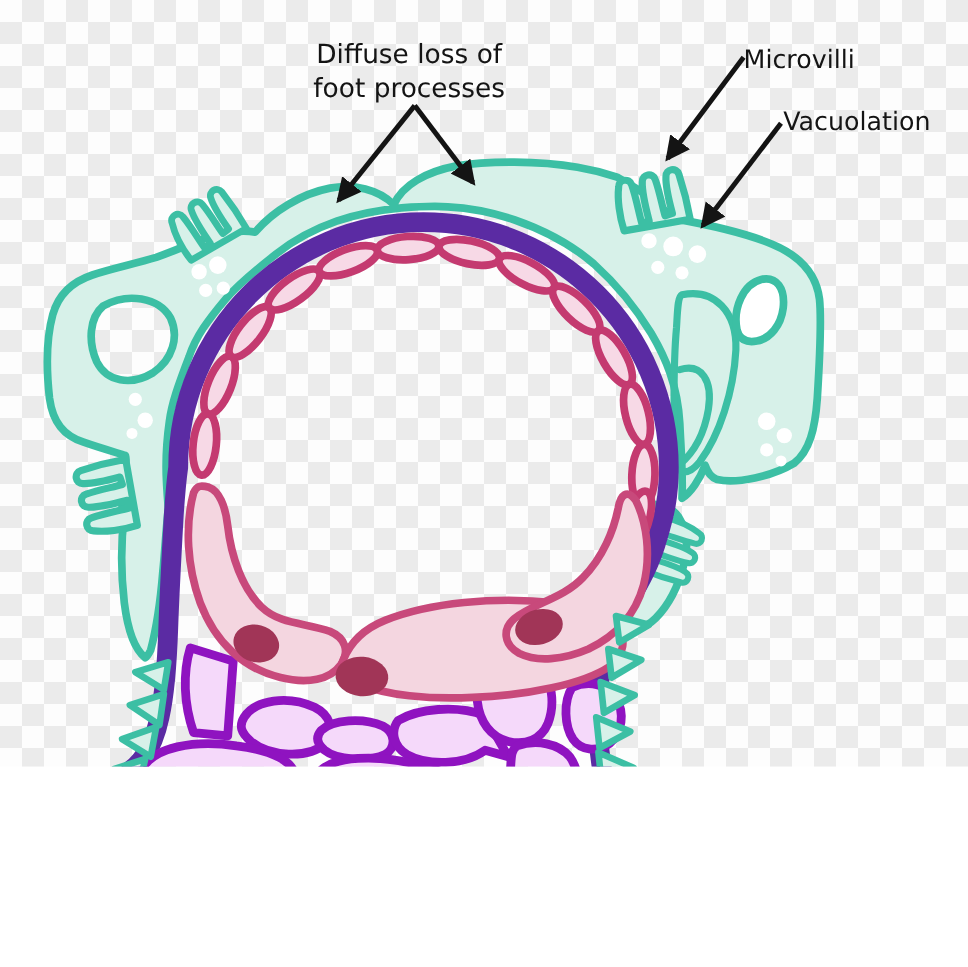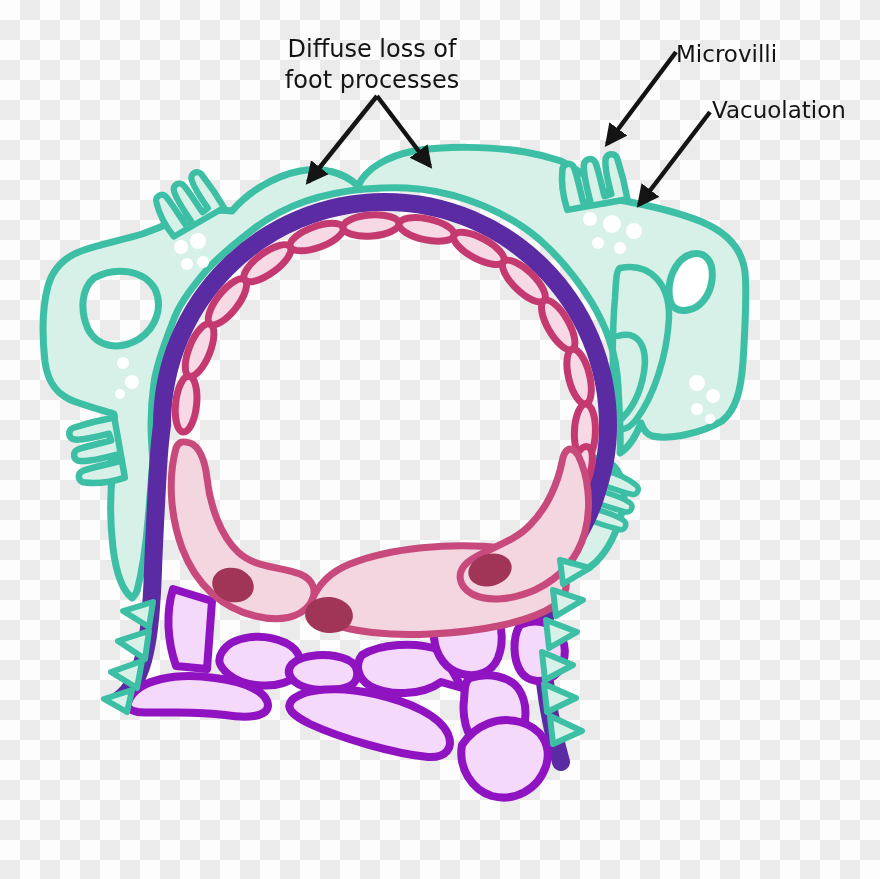--- a/index.html
+++ b/index.html
@@ -7,21 +7,21 @@
     --podocyte-stroke:#3cbfa4; --podocyte-fill:#d7f1e9;
     --membrane:#5b2ba3;
     --fenestration-stroke:#c43a70; --fenestration-fill:#f7d9e6;
     --endothelium-stroke:#c8497b; --endothelium-fill:#f4d6e0;
     --nucleus:#a13557;
     --mesangium-stroke:#8f13c0; --mesangium-fill:#f5d9fa;
     --vacuole:#ffffff;
   }
   html,body{margin:0;padding:0;}
   .stage{
-    width:880px;height:879px;position:relative;overflow:hidden;
+    width:880px;height:697px;position:relative;overflow:hidden;
     background: repeating-conic-gradient(var(--checker-dark) 0% 25%, var(--checker-light) 0% 50%) 0 0 / 40px 40px;
   }
   svg{position:absolute;inset:0;}
   .cell{fill:var(--podocyte-fill);stroke:var(--podocyte-stroke);stroke-width:7;stroke-linejoin:round;fill-rule:evenodd;}
   .cell-line{fill:none;stroke:var(--podocyte-stroke);stroke-width:6.5;stroke-linejoin:round;stroke-linecap:round;}
   .comb{fill:var(--podocyte-fill);stroke:var(--podocyte-stroke);stroke-width:6.5;stroke-linejoin:round;stroke-linecap:round;}
   .membrane{fill:none;stroke:var(--membrane);stroke-width:18;stroke-linecap:round;}
   .fenestra{fill:var(--fenestration-fill);stroke:var(--fenestration-stroke);stroke-width:7;}
   .endo{fill:var(--endothelium-fill);stroke:var(--endothelium-stroke);stroke-width:7;stroke-linejoin:round;}
   .nucleus{fill:var(--nucleus);stroke:none;}

